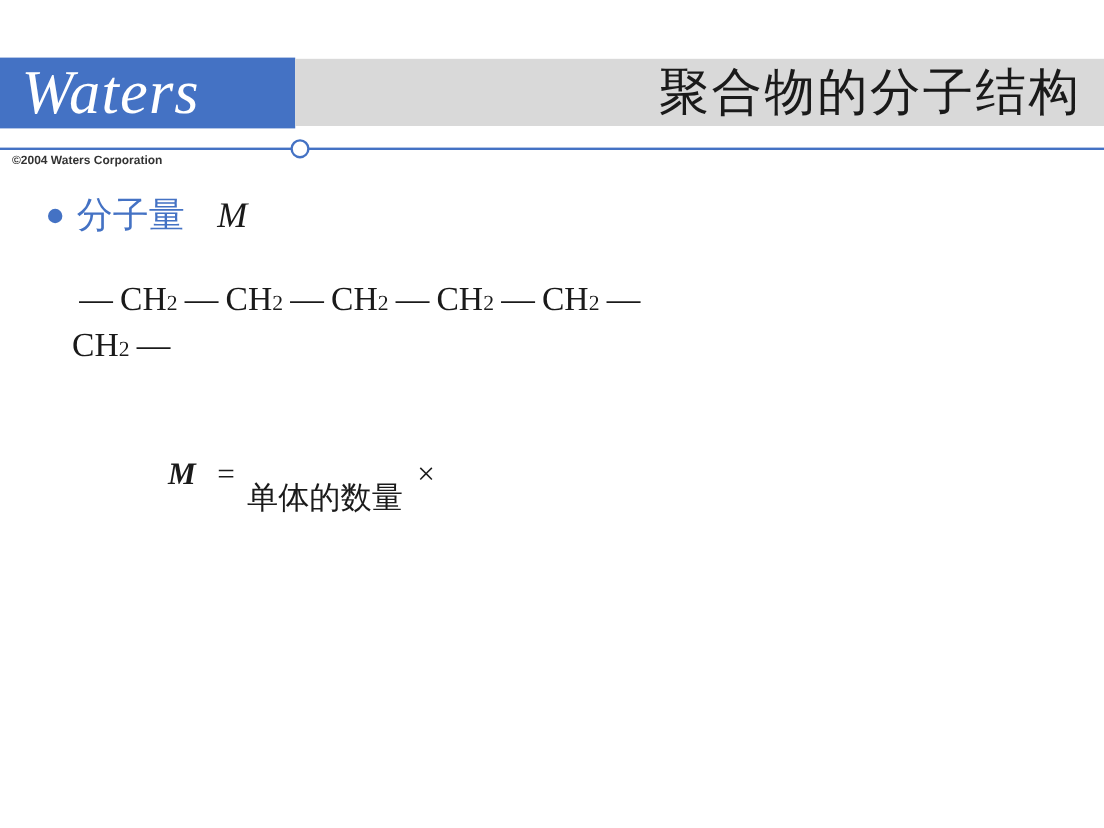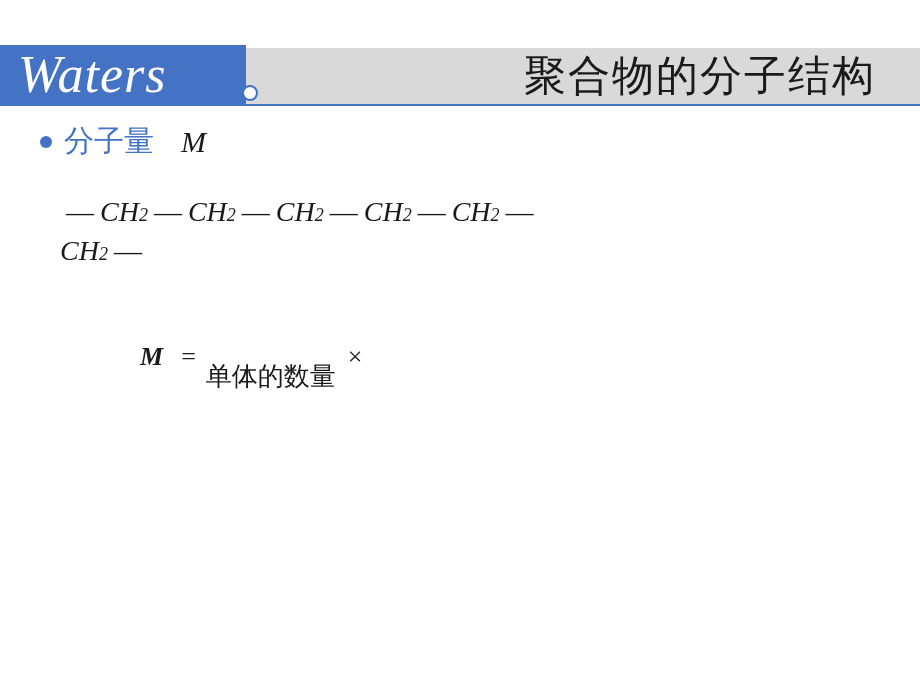--- a/index.html
+++ b/index.html
@@ -21,23 +21,24 @@
       height: 690px;
       background: #ffffff;
       position: relative;
       display: flex;
       flex-direction: column;
     }
 
     
     .header {
       display: flex;
-      align-items: flex-end;
-      height: 104px;
+      align-items: center;
+      height: 92px;
       position: relative;
+      margin-top: 31px;
     }
 
     .header-logo-box {
       background: #4472C4;
       width: 246px;
       display: flex;
       align-items: center;
       justify-content: flex-start;
       padding-left: 18px;
       flex-shrink: 0;
@@ -51,21 +52,21 @@
       font-weight: normal;
       letter-spacing: 1px;
     }
 
     .header-title-box {
       flex: 1;
       background: #d9d9d9;
       display: flex;
       align-items: center;
       justify-content: flex-end;
-      padding-right: 44px;
+      padding-right: 19px;
     }
 
     .header-title-text {
       color: #1a1a1a;
       font-size: 42px;
       font-family: 'SimSun', 'STSong', serif;
       font-weight: normal;
       letter-spacing: 2px;
     }
 
@@ -145,21 +146,20 @@
       font-size: 28px;
       margin: 0 6px;
       color: #1a1a1a;
     }
 
     .ch2 {
       display: inline-flex;
       align-items: baseline;
       font-size: 28px;
       font-family: 'Times New Roman', 'Arial', serif;
-      font-style: italic;
     }
 
     .ch2 .main-text {
       font-size: 28px;
     }
 
     .ch2 .subscript {
       font-size: 18px;
       vertical-align: sub;
       line-height: 1;
@@ -219,20 +219,21 @@
 
     <div class="header-title-box">
       <span class="header-title-text">聚合物的分子结构</span>
     </div>
 
     <div class="header-circle"></div>
   </div>
 
   <div class="header-divider"></div>
 
+  <div class="copyright-line">©2004 Waters Corporation</div>
 
   <div class="content">
 
     <div class="bullet-row">
       <div class="bullet-dot"></div>
       <span class="bullet-text">分子量</span>
       <span class="bullet-m">&nbsp;&nbsp;M</span>
     </div>
 
     <div class="formula-section">

